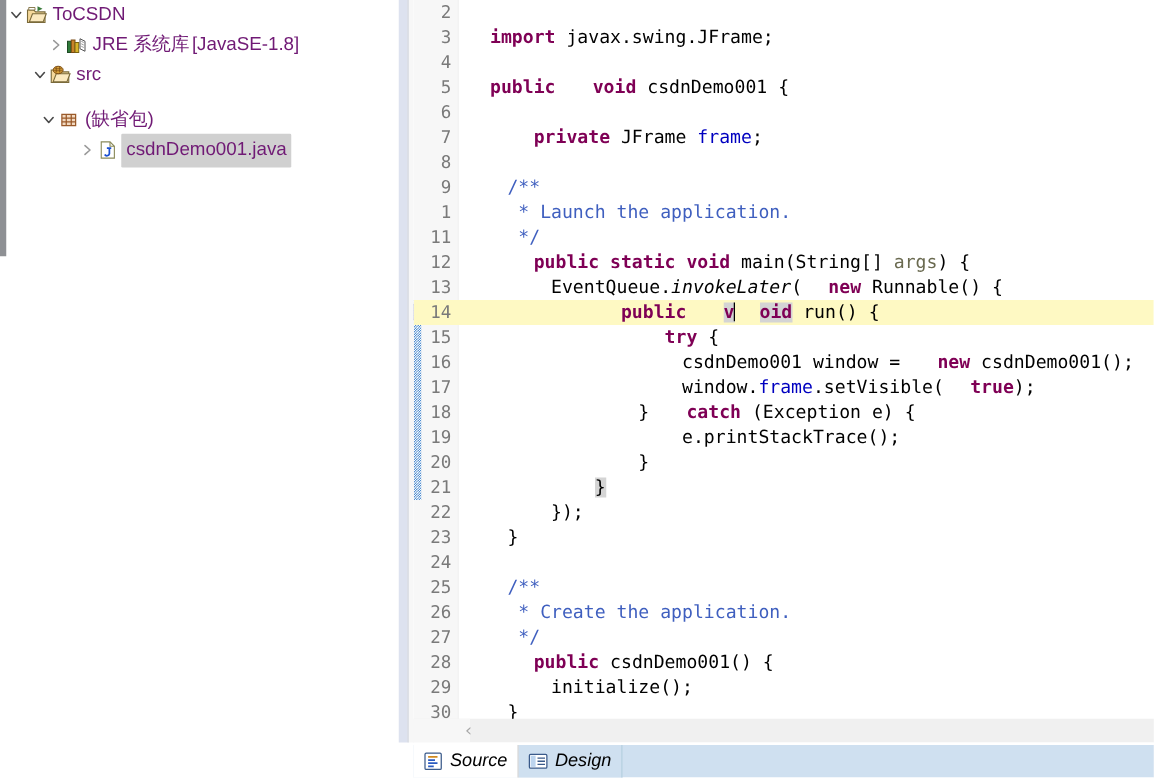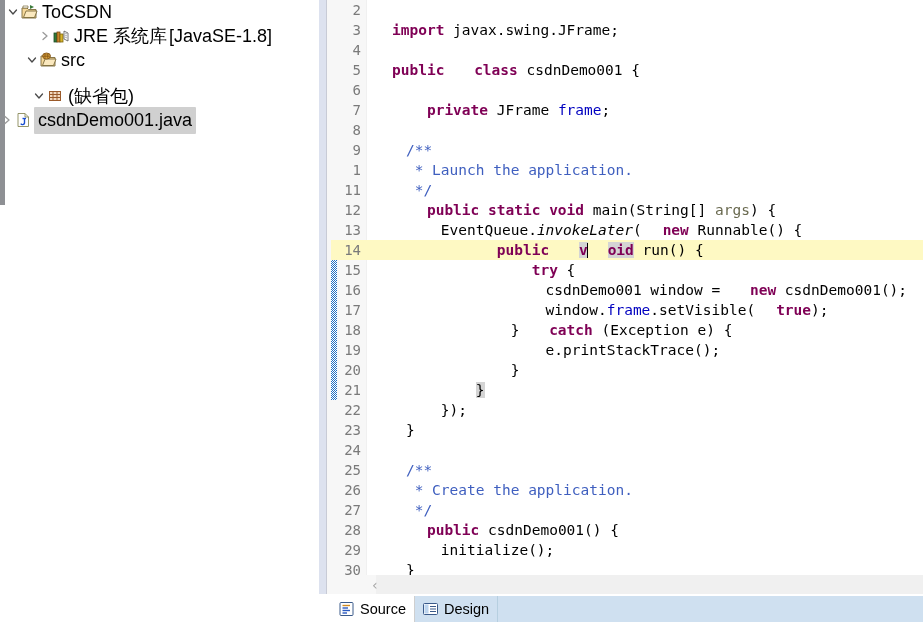--- a/index.html
+++ b/index.html
@@ -25,21 +25,21 @@
     display:flex;align-items:center;white-space:nowrap;
     font-size:15px;color:#000000;
   }
   .twist{
     width:14px;min-width:14px;text-align:center;color:#5a5a5a;
     font-size:11px;line-height:24px;user-select:none;
   }
   .twist svg{display:block;margin:0 auto;}
   .ticon{width:20px;min-width:20px;height:24px;position:relative;}
   .ticon svg{position:absolute;left:1px;top:4px;}
-  .tlabel{padding-left:2px;font-size:18px;color:#000000;}
+  .tlabel{padding-left:2px;font-size:15px;color:#701a75;}
   .tlabel.sel{background:#d0d0d0;padding:1px 4px 2px 4px;border-radius:1px;}
 
   
   .sash{
     position:absolute;left:319px;top:0;width:12px;height:624px;
     background:#ffffff;
   }
   .sash-bar{
     position:absolute;left:0px;top:0;width:7px;height:594px;
     background:#dde2ef;
@@ -116,20 +116,21 @@
   .hchevron{
     position:absolute;left:41px;top:3px;width:14px;height:14px;
     color:#a8a8a8;font-size:14px;line-height:14px;
     font-family:"DejaVu Sans", sans-serif;
   }
 
   
   .tabbar{
     position:absolute;left:331px;top:594px;width:592px;height:28px;
     background:#ffffff;
+    font-style:italic;
   }
   .tabs{
     position:absolute;left:0;top:2px;height:26px;display:flex;align-items:stretch;
   }
   .tab{
     display:flex;align-items:center;gap:5px;
     padding:0 8px 0 7px;height:26px;
     font-size:14.5px;color:#000;
     border-right:1px solid #b6cfe0;
     box-sizing:border-box;white-space:nowrap;
@@ -211,21 +212,21 @@
             </svg>
           </span>
           <span class="ticon">
             <svg width="17" height="16" viewBox="0 0 17 16">
               <rect x="2.5" y="3.5" width="11" height="9" fill="#f2d9c0" stroke="#9a5a2a" stroke-width="1"></rect>
               <path d="M2.5 6.5 L13.5 6.5 M2.5 9.5 L13.5 9.5 M6 3.5 L6 12.5 M10 3.5 L10 12.5" stroke="#9a5a2a" stroke-width="1"></path>
             </svg>
           </span>
           <span class="tlabel">(缺省包)</span>
         </div>
-        <div class="trow" style="">
+        <div class="trow" style="padding-left: 63px;">
           <span class="twist">
             <svg width="10" height="10" viewBox="0 0 10 10">
               <path d="M3 1.5 L7 5 L3 8.5" fill="none" stroke="#9a9a9a" stroke-width="1.3" stroke-linecap="round" stroke-linejoin="round"></path>
             </svg>
           </span>
           <span class="ticon">
             <svg width="17" height="16" viewBox="0 0 17 16">
               <path d="M3 1.5 L10 1.5 L13.5 5 L13.5 14.5 L3 14.5 Z" fill="#ffffff" stroke="#8a8a5a" stroke-width="0.9"></path>
               <path d="M10 1.5 L10 5 L13.5 5" fill="none" stroke="#8a8a5a" stroke-width="0.9"></path>
               <path d="M9.5 6.5 L9.5 11 A2 2 0 0 1 5.8 11.6" fill="none" stroke="#1a4fd0" stroke-width="1.4"></path>
@@ -251,21 +252,21 @@
       <svg width="13" height="13" viewBox="0 0 13 13">
         <rect x="0.5" y="0.5" width="12" height="12" fill="#ffffff" stroke="#7c7cc0"></rect>
         <path d="M2.5 8.5 A4.2 4.2 0 0 1 10.5 8.5" fill="none" stroke="#6a3fb5" stroke-width="1.6"></path>
         <path d="M2.5 9.5 L10.5 9.5" stroke="#6a3fb5" stroke-width="1.2"></path>
       </svg>
     </div>
     <div class="code" id="code-host">
         <div class="line"><span class="lno">2</span><span class="ltxt"></span></div>
         <div class="line"><span class="lno">3</span><span class="ltxt"><span class="kw">import</span><span class="pl"> javax.swing.JFrame;</span></span></div>
         <div class="line"><span class="lno">4</span><span class="ltxt"></span></div>
-        <div class="line"><span class="lno">5</span><span class="ltxt"><span class="kw">public</span><span class="pl"> </span><span class="kw">class</span><span class="pl"> csdnDemo001 {</span></span></div>
+        <div class="line"><span class="lno">5</span><span class="ltxt"><span class="kw">public</span><span class="pl"> </span><span class="kw">void</span><span class="pl"> csdnDemo001 {</span></span></div>
         <div class="line"><span class="lno">6</span><span class="ltxt"></span></div>
         <div class="line"><span class="lno">7</span><span class="ltxt"><span class="pl">    </span><span class="kw">private</span><span class="pl"> JFrame </span><span class="fld">frame</span><span class="pl">;</span></span></div>
         <div class="line"><span class="lno">8</span><span class="ltxt"></span></div>
         <div class="line"><span class="lno">9</span><span class="ltxt"><span class="cm">    /**</span></span></div>
         <div class="line"><span class="lno">1</span><span class="ltxt"><span class="cm">     * Launch the application.</span></span></div>
         <div class="line"><span class="lno">11</span><span class="ltxt"><span class="cm">     */</span></span></div>
         <div class="line"><span class="lno">12</span><span class="ltxt"><span class="pl">    </span><span class="kw">public static void</span><span class="pl"> main(String[] </span><span class="par">args</span><span class="pl">) {</span></span></div>
         <div class="line"><span class="lno">13</span><span class="ltxt"><span class="pl">        EventQueue.</span><span class="st">invokeLater</span><span class="pl">(</span><span class="kw">new</span><span class="pl"> Runnable() {</span></span></div>
         <div class="line cur"><span class="lno">14</span><span class="ltxt"><span class="pl">            </span><span class="kw">public</span><span class="pl"> </span><span class="kw occ">v</span><span class="caret"></span><span class="kw occ">oid</span><span class="pl"> run() {</span></span></div>
         <div class="line"><span class="lno">15</span><span class="ltxt"><span class="pl">                </span><span class="kw">try</span><span class="pl"> {</span></span></div>

